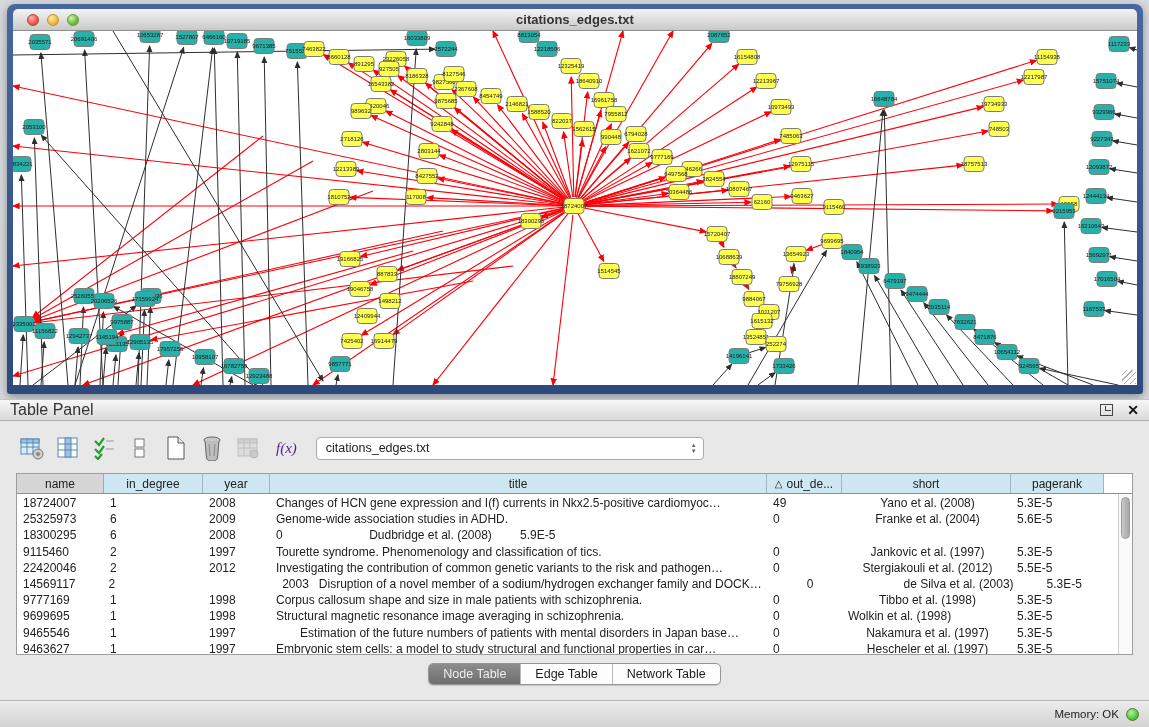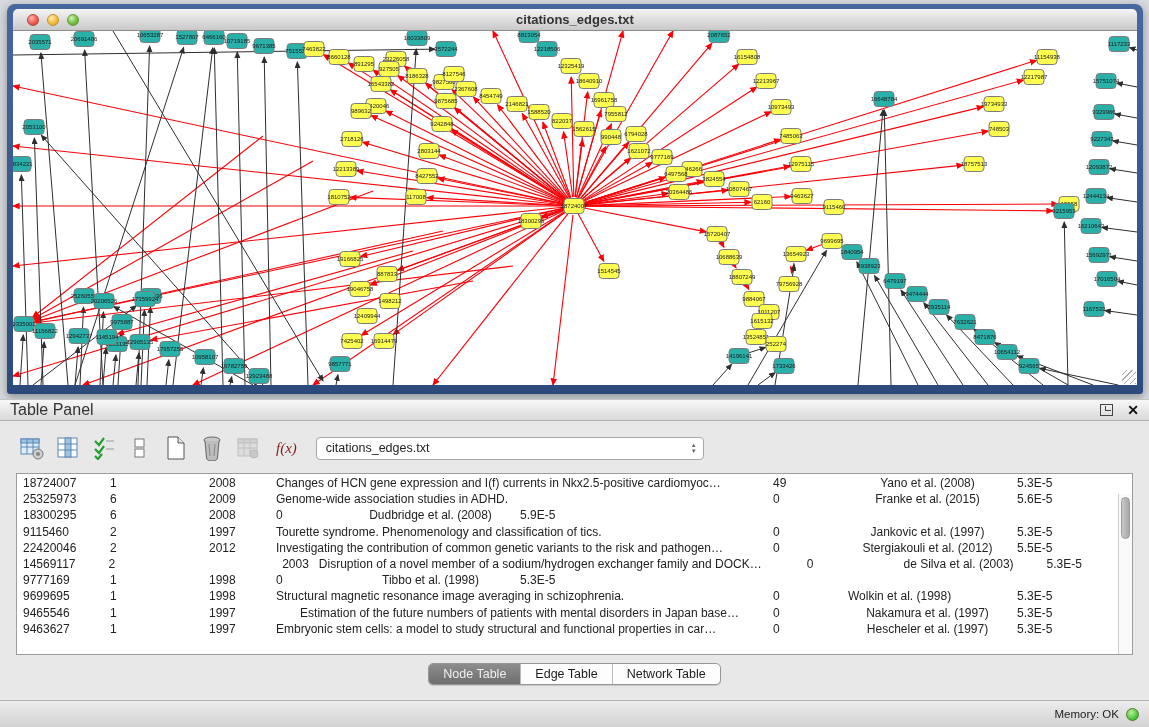--- a/index.html
+++ b/index.html
@@ -32,21 +32,21 @@
   .panel-title{ font-size:16px; color:#333; }
   .panel-header .spacer{ flex:1; }
   .float-icon{ width:13px; height:12px; border:1.5px solid #444; position:relative; margin-right:14px; cursor:pointer;}
   .float-icon:after{ content:""; position:absolute; right:1px; top:1px; width:5px; height:4px; border-left:1.5px solid #444; border-bottom:1.5px solid #444;}
   .close-x{ font-size:14px; font-weight:bold; color:#111; cursor:pointer; line-height:1; }
 
   .toolbar{ height:44px; display:flex; align-items:center; padding:10px 0 0 18px; gap:9px; }
   .tb-btn{ width:27px; height:27px; display:flex; align-items:center; justify-content:center; }
   .tb-btn svg{ display:block; }
   .tb-btn.disabled{ opacity:.45; }
-  .fx{ font-size:15px; color:#7f1d1d; font-family:"Liberation Serif", serif; font-style:italic; padding:0 4px 0 6px;}
+  .fx{ font-size:15px; color:#4c1d95; font-family:"Liberation Serif", serif; font-style:italic; padding:0 4px 0 6px;}
   .combo{ width:388px; height:23px; background:#fff; border:1px solid #a9a9a9; border-radius:4px;
     display:flex; align-items:center; padding:0 2px 0 9px; font-size:12.5px; color:#222; margin-left:6px;}
   .combo .cv{ flex:1; }
   .combo .stepper{ width:14px; display:flex; flex-direction:column; align-items:center; gap:1px; color:#666; }
   .combo .stepper span{ font-size:6px; line-height:5px; }
 
   
   .table-wrap{ position:relative; margin:8px 16px 0 16px; height:182px; background:#fff; border:1px solid #9d9d9d; display:flex; flex-direction:column;}
   .thead{ display:flex; height:20px; border-bottom:1px solid #8f8f8f; }
   .th{ background:#cfe7f2; border-right:1px solid #9fb6c0; font-size:12px; color:#222;
@@ -836,37 +836,46 @@
     <div class="combo">
       <span class="cv">citations_edges.txt</span>
       <span class="stepper">
           <span>▲</span>
           <span>▼</span>
         </span>
     </div>
   </div>
 
   <div class="table-wrap">
+    <div class="thead" id="thead">
+        <div class="th gray" style="width: 87px;">name</div>
+        <div class="th" style="width: 99px;">in_degree</div>
+        <div class="th" style="width: 67px;">year</div>
+        <div class="th" style="width: 497px;">title</div>
+        <div class="th" style="width: 75px;"><span class="sort">△</span>out_de...</div>
+        <div class="th" style="width: 169px;">short</div>
+        <div class="th" style="width: 93px;">pagerank</div>
+      </div>
     <div class="tbody" id="tbody">
         <div class="tr">
           <div class="td" style="width: 87px; text-align: left;">18724007</div>
           <div class="td" style="width: 99px; text-align: left;">1</div>
           <div class="td" style="width: 67px; text-align: left;">2008</div>
           <div class="td" style="width: 497px; text-align: left;">Changes of HCN gene expression and I(f) currents in Nkx2.5-positive cardiomyoc…</div>
           <div class="td" style="width: 75px; text-align: left;">49</div>
           <div class="td" style="width: 169px; text-align: center;">Yano et al. (2008)</div>
           <div class="td" style="width: 93px; text-align: left;">5.3E-5</div>
         </div>
         <div class="tr">
           <div class="td" style="width: 87px; text-align: left;">25325973</div>
           <div class="td" style="width: 99px; text-align: left;">6</div>
           <div class="td" style="width: 67px; text-align: left;">2009</div>
           <div class="td" style="width: 497px; text-align: left;">Genome-wide association studies in ADHD.</div>
           <div class="td" style="width: 75px; text-align: left;">0</div>
-          <div class="td" style="width: 169px; text-align: center;">Franke et al. (2015)</div>
+          <div class="td" style="width: 169px; text-align: center;">Franke et al. (2004)</div>
           <div class="td" style="width: 93px; text-align: left;">5.6E-5</div>
         </div>
         <div class="tr">
           <div class="td" style="width: 87px; text-align: left;">18300295</div>
           <div class="td" style="width: 99px; text-align: left;">6</div>
           <div class="td" style="width: 67px; text-align: left;">2008</div>
           <div class="td" style="width: 75px; text-align: left;">0</div>
           <div class="td" style="width: 169px; text-align: center;">Dudbridge et al. (2008)</div>
           <div class="td" style="width: 93px; text-align: left;">5.9E-5</div>
         </div>
@@ -894,20 +903,21 @@
           <div class="td" style="width: 67px; text-align: right; margin-left: 47px;">2003</div>
           <div class="td" style="width: 497px; text-align: left;">Disruption of a novel member of a sodium/hydrogen exchanger family and DOCK…</div>
           <div class="td" style="width: 75px; text-align: left;">0</div>
           <div class="td" style="width: 169px; text-align: center;">de Silva et al. (2003)</div>
           <div class="td" style="width: 93px; text-align: left;">5.3E-5</div>
         </div>
         <div class="tr">
           <div class="td" style="width: 87px; text-align: left;">9777169</div>
           <div class="td" style="width: 99px; text-align: left;">1</div>
           <div class="td" style="width: 67px; text-align: left;">1998</div>
+          <div class="td" style="width: 497px; text-align: left;">Corpus callosum shape and size in male patients with schizophrenia.</div>
           <div class="td" style="width: 75px; text-align: left;">0</div>
           <div class="td" style="width: 169px; text-align: center;">Tibbo et al. (1998)</div>
           <div class="td" style="width: 93px; text-align: left;">5.3E-5</div>
         </div>
         <div class="tr">
           <div class="td" style="width: 87px; text-align: left;">9699695</div>
           <div class="td" style="width: 99px; text-align: left;">1</div>
           <div class="td" style="width: 67px; text-align: left;">1998</div>
           <div class="td" style="width: 497px; text-align: left;">Structural magnetic resonance image averaging in schizophrenia.</div>
           <div class="td" style="width: 75px; text-align: left;">0</div>

